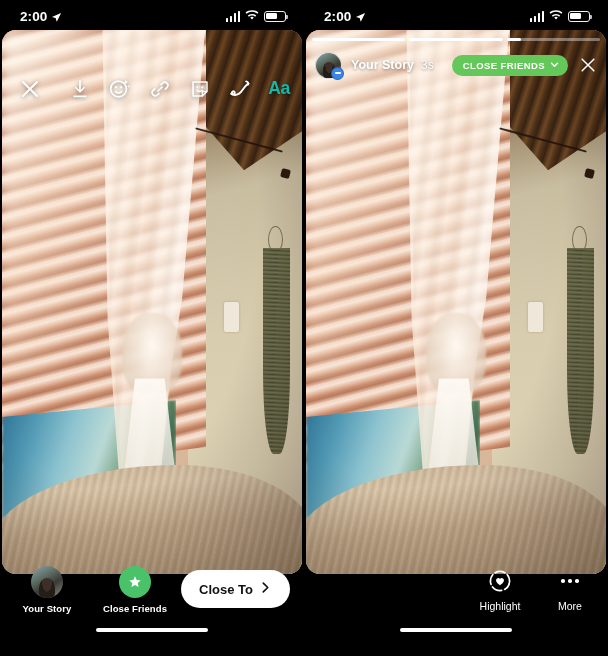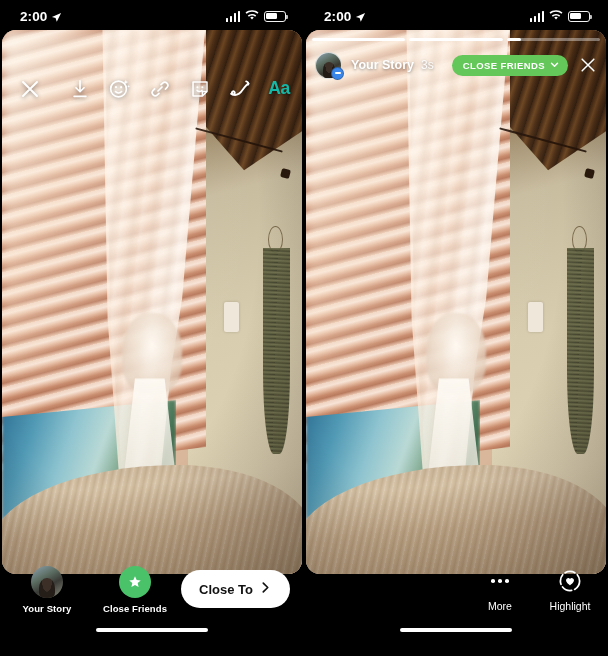--- a/index.html
+++ b/index.html
@@ -483,35 +483,35 @@
         <svg viewBox="0 0 24 24" width="20" height="20">
             <path d="M5 5l14 14M19 5L5 19" stroke="#fff" stroke-width="1.8" stroke-linecap="round"></path>
           </svg>
       </div>
     </div>
 
     <div class="bottom-right">
       <div class="br-actions">
 
         <div class="br-item">
+          <div class="br-icon">
+            <svg viewBox="0 0 26 26" width="24" height="24">
+              <circle cx="13" cy="13" r="10.4" stroke="#fff" stroke-width="1.9" fill="none" stroke-linecap="round" stroke-dasharray="11 3.4"></circle>
+              <path d="M13 17.6s-4.3-2.7-4.3-5.4a2.4 2.4 0 014.3-1.4 2.4 2.4 0 014.3 1.4c0 2.7-4.3 5.4-4.3 5.4z" fill="#fff"></path>
+            </svg>
+          </div>
+          <div class="br-label">Highlight</div>
+        </div>
+
+        <div class="br-item">
           <div class="dots">
               <i></i>
               <i></i>
               <i></i>
             </div>
           <div class="br-label">More</div>
         </div>
-
-        <div class="br-item">
-          <div class="br-icon">
-            <svg viewBox="0 0 26 26" width="24" height="24">
-              <circle cx="13" cy="13" r="10.4" stroke="#fff" stroke-width="1.9" fill="none" stroke-linecap="round" stroke-dasharray="11 3.4"></circle>
-              <path d="M13 17.6s-4.3-2.7-4.3-5.4a2.4 2.4 0 014.3-1.4 2.4 2.4 0 014.3 1.4c0 2.7-4.3 5.4-4.3 5.4z" fill="#fff"></path>
-            </svg>
-          </div>
-          <div class="br-label">Highlight</div>
-        </div>
       </div>
     </div>
 
     <div class="home-ind"></div>
   </div>
 </div>
 
 </body></html>

